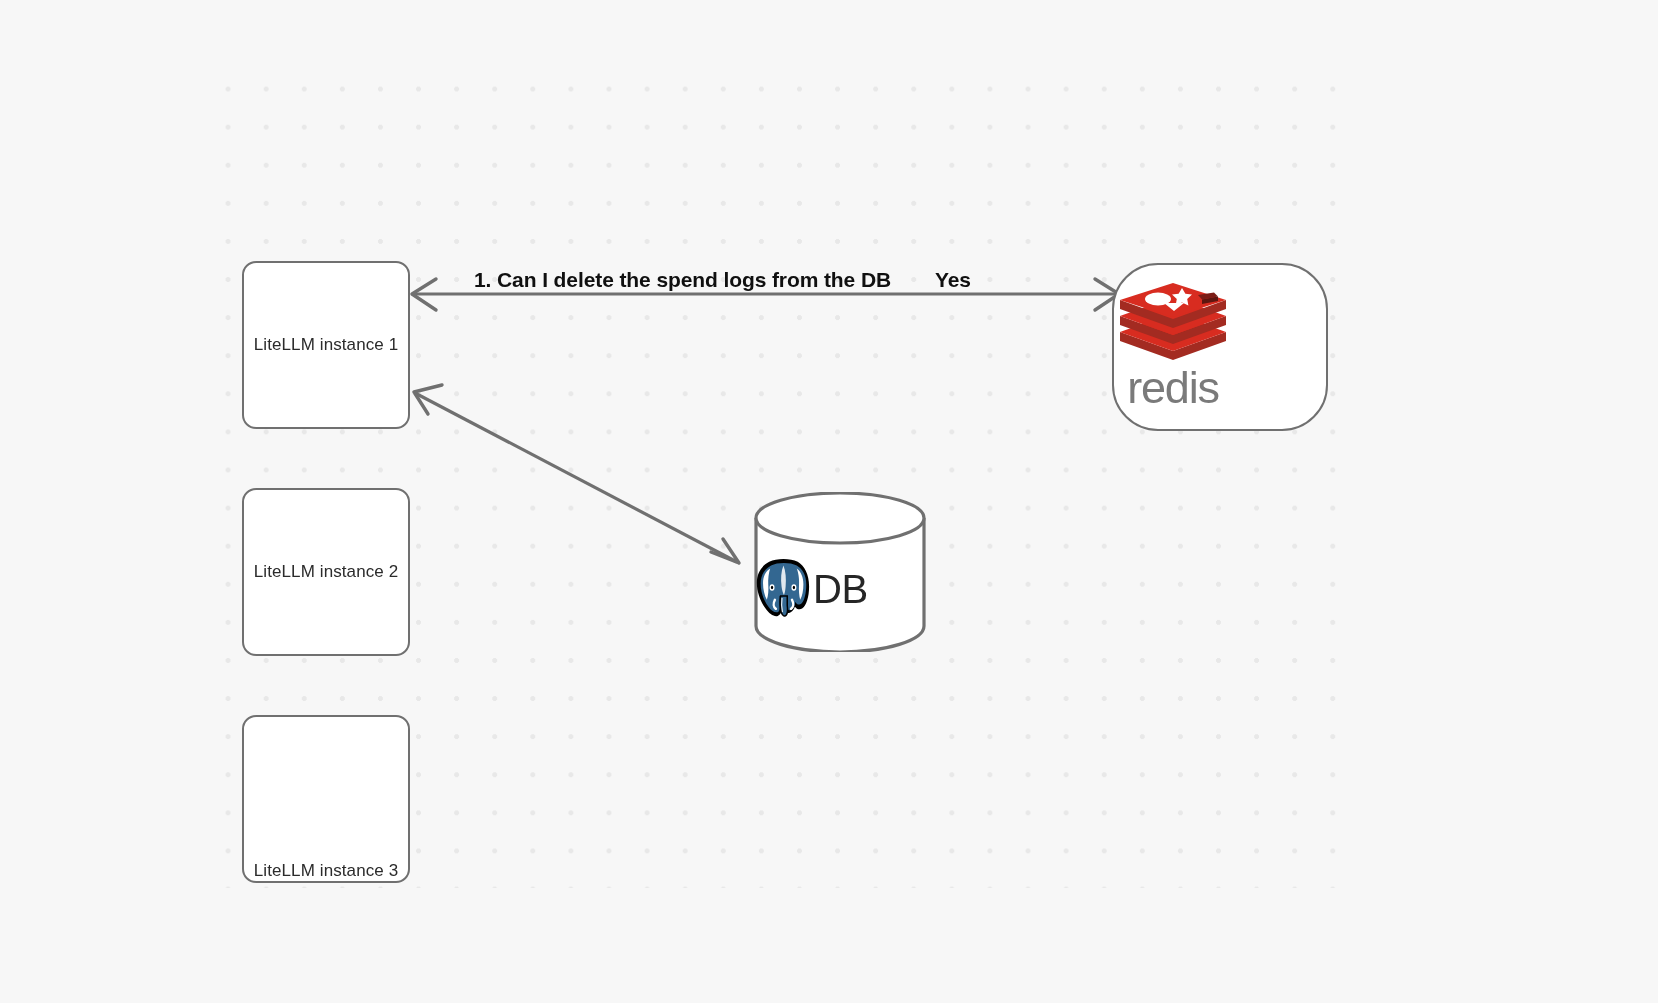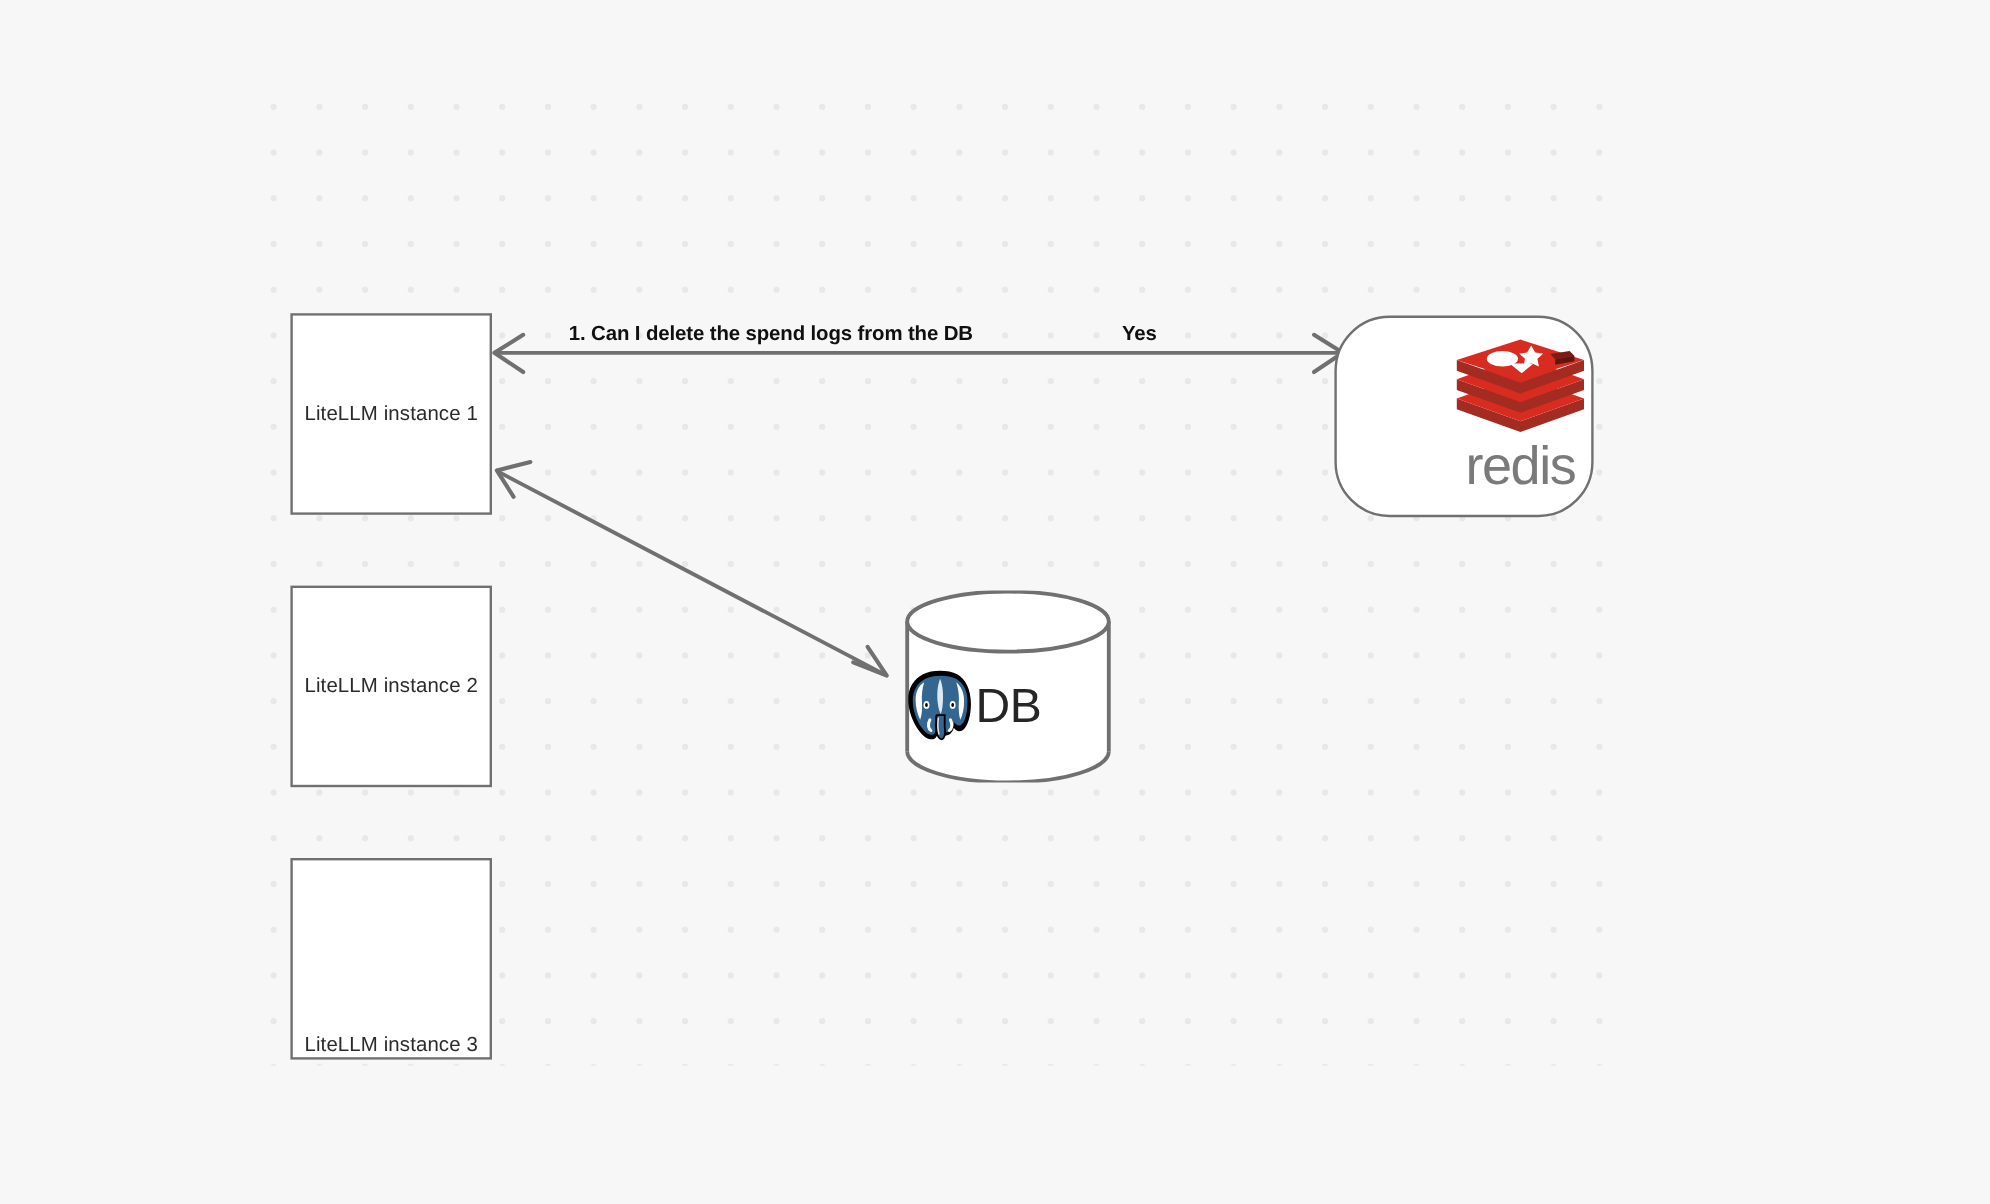--- a/index.html
+++ b/index.html
@@ -29,21 +29,21 @@
     background-image: radial-gradient(#e8e8e8 2.6px, transparent 2.7px);
     background-size: 38.1px 38.1px;
     background-position: 4px 4px;
     pointer-events: none;
   }
   
   .node-box {
     position: absolute;
     background: #ffffff;
     border: 2.6px solid #707070;
-    border-radius: 0;
+    border-radius: 14px;
     box-sizing: border-box;
     display: flex;
     align-items: center;
     justify-content: center;
   }
   .node-label {
     color: #2b2b2b;
     font-size: 17px;
     font-family: "Liberation Sans", sans-serif;
     letter-spacing: 0.1px;
@@ -59,21 +59,21 @@
     left: 1112px;
     top: 263px;
     width: 216px;
     height: 168px;
     background: #ffffff;
     border: 2.6px solid #707070;
     border-radius: 46px;
     box-sizing: border-box;
     display: flex;
     flex-direction: column;
-    align-items: flex-end;
+    align-items: flex-start;
     justify-content: center;
   }
   .redis-logo-wrap {
     display: flex;
     flex-direction: column;
     align-items: center;
     justify-content: center;
     margin-top: -2px;
   }
   .redis-mark { display: block; }
@@ -117,21 +117,21 @@
     letter-spacing: -0.5px;
     margin-left: -2px;
   }
 
   
   .edge-label {
     position: absolute;
     font-family: "Liberation Sans", sans-serif;
     font-weight: bold;
     color: #101010;
-    font-size: 17px;
+    font-size: 21px;
     white-space: nowrap;
     letter-spacing: -0.1px;
   }
   #edge-label-1 { left: 474px; top: 268px; }
   #edge-label-yes { left: 935px; top: 268px; }
   #edge-label-2 { left: 551px; top: 434px; }
 
   #edges {
     position: absolute;
     left: 0; top: 0;

